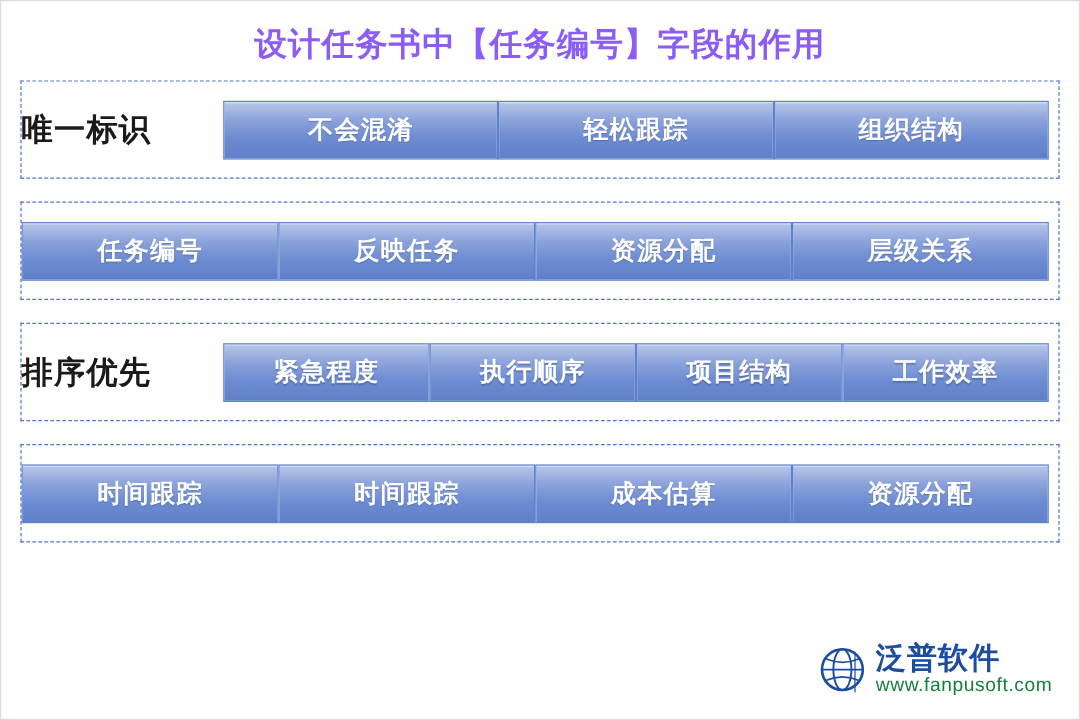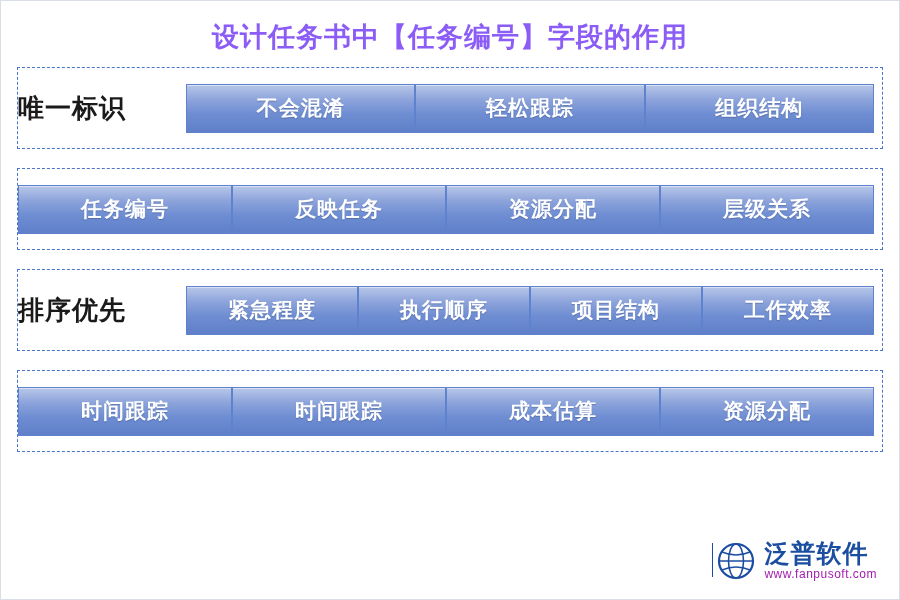--- a/index.html
+++ b/index.html
@@ -106,22 +106,22 @@
     justify-content: center;
     line-height: 1.05;
   }
   .logo-name {
     font-size: 25px;
     font-weight: bold;
     color: #1b4da0;
     letter-spacing: 1px;
   }
   .logo-url {
-    font-size: 12px;
-    color: #a21caf;
+    font-size: 16px;
+    color: #15803d;
     letter-spacing: 0.5px;
     margin-top: 2px;
   }
   .logo-divider {
     position: absolute;
     right: 186px;
     bottom: 22px;
     width: 1px;
     height: 34px;
     background: #1b4da0;

